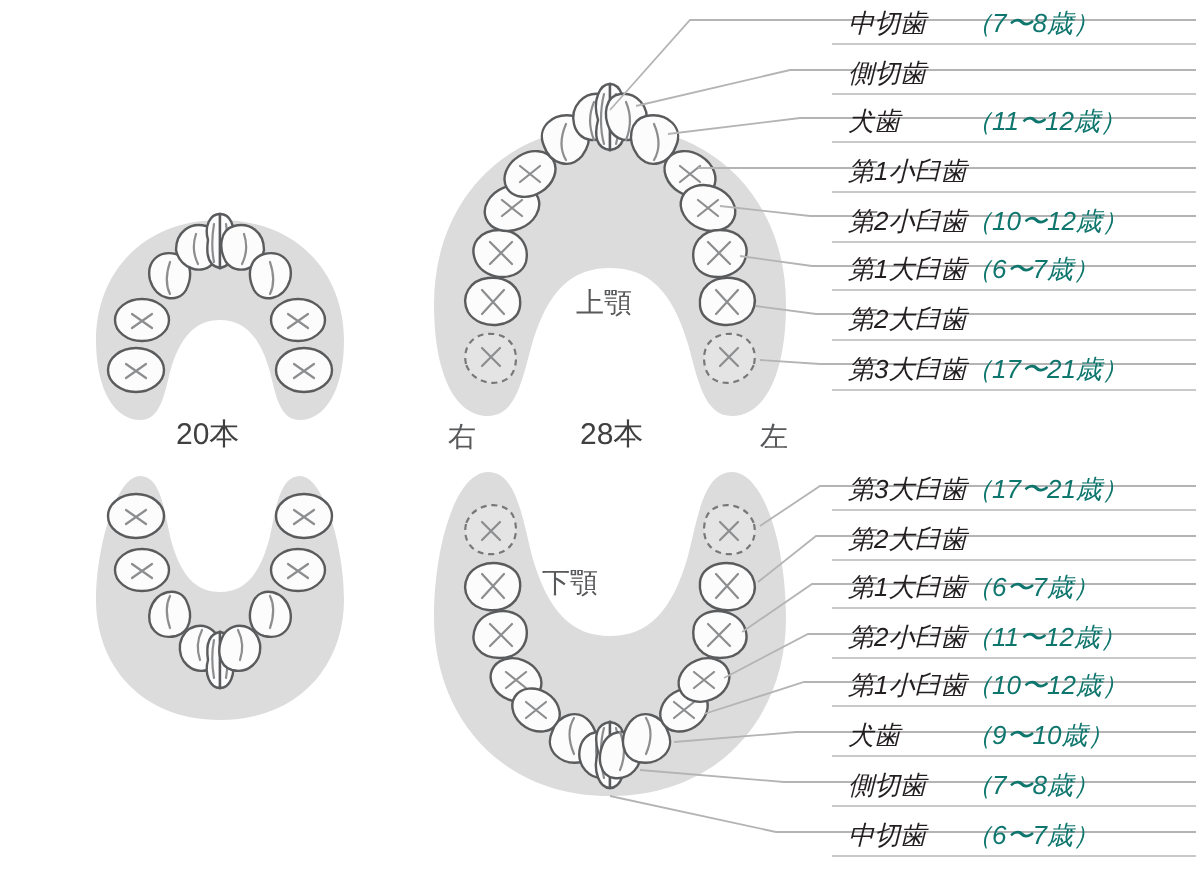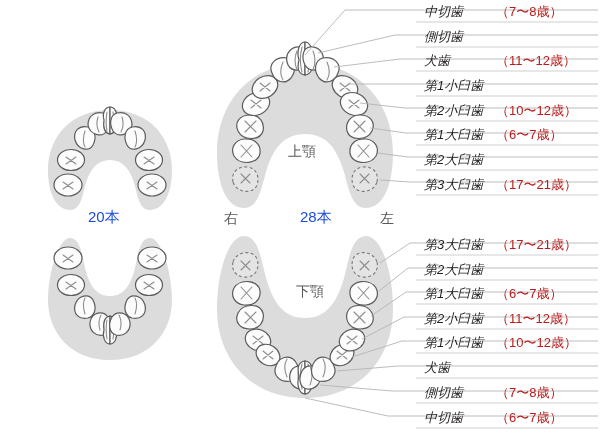--- a/index.html
+++ b/index.html
@@ -41,30 +41,31 @@
     left: 8px;
     top: 3px;
     font-size: 13px;
     color: #231f20;
     white-space: nowrap;
     letter-spacing: 0px;
     font-style: italic;
   }
   .label-row .age {
     position: absolute;
-    left: 80px;
+    left: 67px;
     top: 3px;
     font-size: 13px;
-    color: #b91c1c;
-    white-space: nowrap;
+    color: #0f766e;
+    white-space: nowrap;
+    font-style: italic;
   }
   .arch-caption {
     position: absolute;
     font-size: 15px;
-    color: #1d4ed8;
+    color: #404040;
     white-space: nowrap;
     pointer-events: auto;
   }
   .jaw-caption {
     position: absolute;
     font-size: 14px;
     color: #58595b;
     white-space: nowrap;
     pointer-events: auto;
   }
@@ -302,24 +303,24 @@
       <line class="rowline" x1="416" y1="403" x2="598" y2="403"></line>
       <line class="rowline" x1="416" y1="428" x2="598" y2="428"></line>
     </g>
   </svg>
 
   <div class="label-layer">
 
     <div class="arch-caption" style="left:88px; top:208px;">20本</div>
 
     <div class="jaw-caption" style="left:288px; top:143px;">上顎</div>
-    <div class="jaw-caption" style="left:296px; top:283px;">下顎</div>
+    <div class="jaw-caption" style="left:271px; top:283px;">下顎</div>
 
     <div class="side-caption" style="left:224px; top:210px;">右</div>
-    <div class="arch-caption" style="left:300px; top:208px;">28本</div>
+    <div class="arch-caption" style="left:290px; top:208px;">28本</div>
     <div class="side-caption" style="left:380px; top:210px;">左</div>
 
     <div class="label-row" style="top:0px;">
       <span class="name">中切歯</span>
       <span class="age">（7〜8歳）</span>
     </div>
     <div class="label-row" style="top:25px;">
       <span class="name">側切歯</span>
     </div>
     <div class="label-row" style="top:49px;">
@@ -359,20 +360,21 @@
     <div class="label-row" style="top:307px;">
       <span class="name">第2小臼歯</span>
       <span class="age">（11〜12歳）</span>
     </div>
     <div class="label-row" style="top:331px;">
       <span class="name">第1小臼歯</span>
       <span class="age">（10〜12歳）</span>
     </div>
     <div class="label-row" style="top:356px;">
       <span class="name">犬歯</span>
+      <span class="age">（9〜10歳）</span>
     </div>
     <div class="label-row" style="top:381px;">
       <span class="name">側切歯</span>
       <span class="age">（7〜8歳）</span>
     </div>
     <div class="label-row" style="top:406px;">
       <span class="name">中切歯</span>
       <span class="age">（6〜7歳）</span>
     </div>
 

